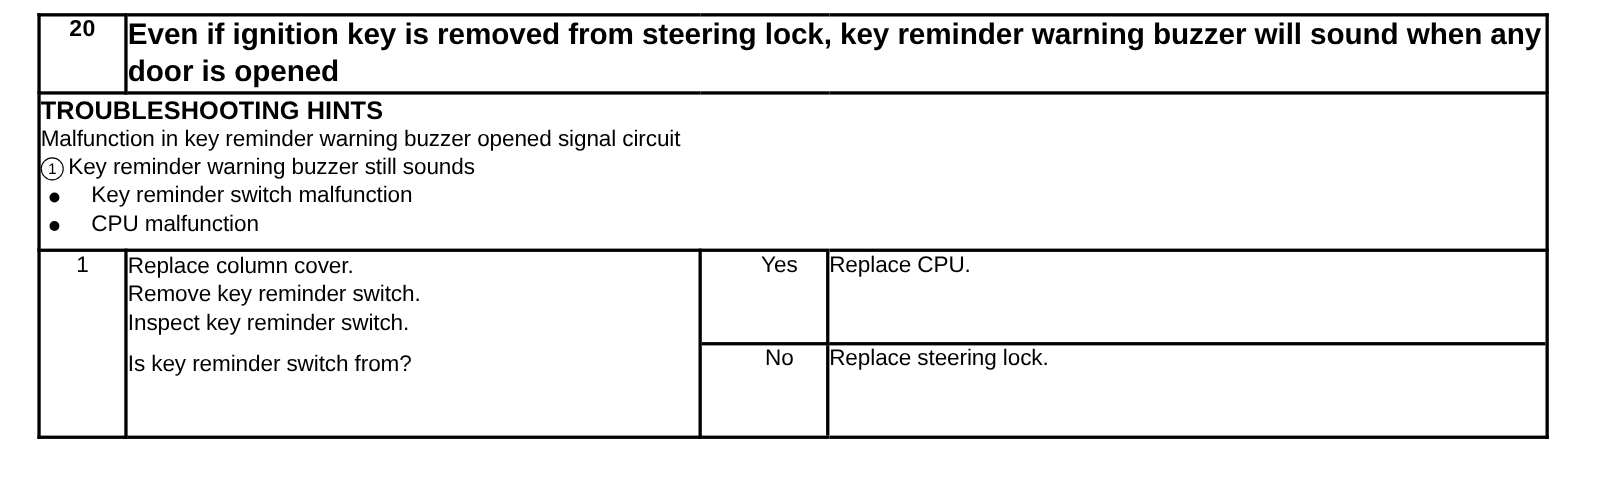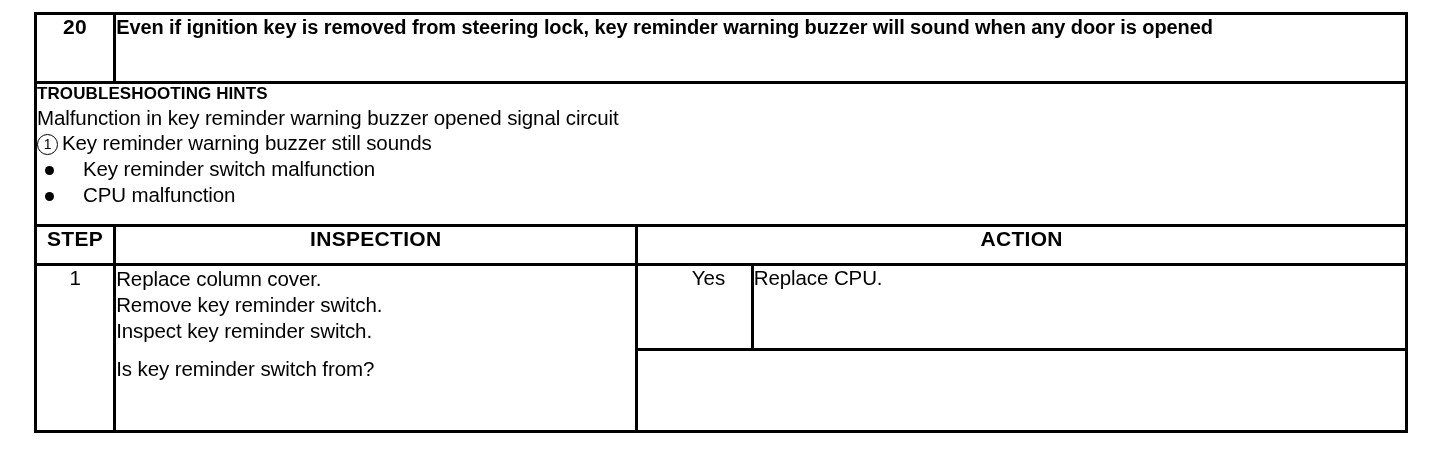--- a/index.html
+++ b/index.html
@@ -48,36 +48,36 @@
     text-align: center;
     vertical-align: middle;
     font-weight: bold;
     font-size: 21px;
     height: 66px;
     letter-spacing: 0.5px;
   }
 
   .cell-statement {
     font-weight: bold;
-    font-size: 20px;
+    font-size: 27px;
     line-height: 1.25;
     padding: 7px 10px 7px 10px;
     vertical-align: top;
     letter-spacing: -0.1px;
   }
 
   
   .cell-hints {
     padding: 6px 10px 10px 10px;
     height: 140px;
   }
 
   .hints-title {
     font-weight: bold;
-    font-size: 17px;
+    font-size: 23px;
     line-height: 1.22;
     letter-spacing: 0.1px;
   }
 
   .hints-sub {
     font-size: 20.5px;
     line-height: 1.22;
     letter-spacing: -0.1px;
   }
 
@@ -214,25 +214,20 @@
           <span class="circled-num">1</span>
           <span>Key reminder warning buzzer still sounds</span>
         </div>
         <ul class="hints-bullets">
           <li>Key reminder switch malfunction</li>
           <li>CPU malfunction</li>
         </ul>
       </td>
     </tr>
 
-    <tr>
-      <td class="cell-head">STEP</td>
-      <td class="cell-head">INSPECTION</td>
-      <td class="cell-head" colspan="2">ACTION</td>
-    </tr>
 
     <tr>
       <td class="cell-step-no">1</td>
 
       <td class="cell-inspection">
         <div>Replace column cover.</div>
         <div>Remove key reminder switch.</div>
         <div>Inspect key reminder switch.</div>
         <div class="insp-gap"></div>
         <div>Is key reminder switch from?</div>
@@ -242,20 +237,24 @@
         <table class="yn-table">
           <colgroup>
             <col style="width:114px;">
             <col>
           </colgroup>
           <tbody>
                 <tr>
             <td class="cell-yn yn-label">Yes</td>
             <td class="cell-action">Replace CPU.</td>
           </tr>
+          <tr>
+            <td class="cell-yn yn-label">No</td>
+            <td class="cell-action">Replace steering lock.</td>
+          </tr>
         </tbody>
             </table>
       </td>
     </tr>
 
   </tbody>
     </table>
 
 </div>
 

